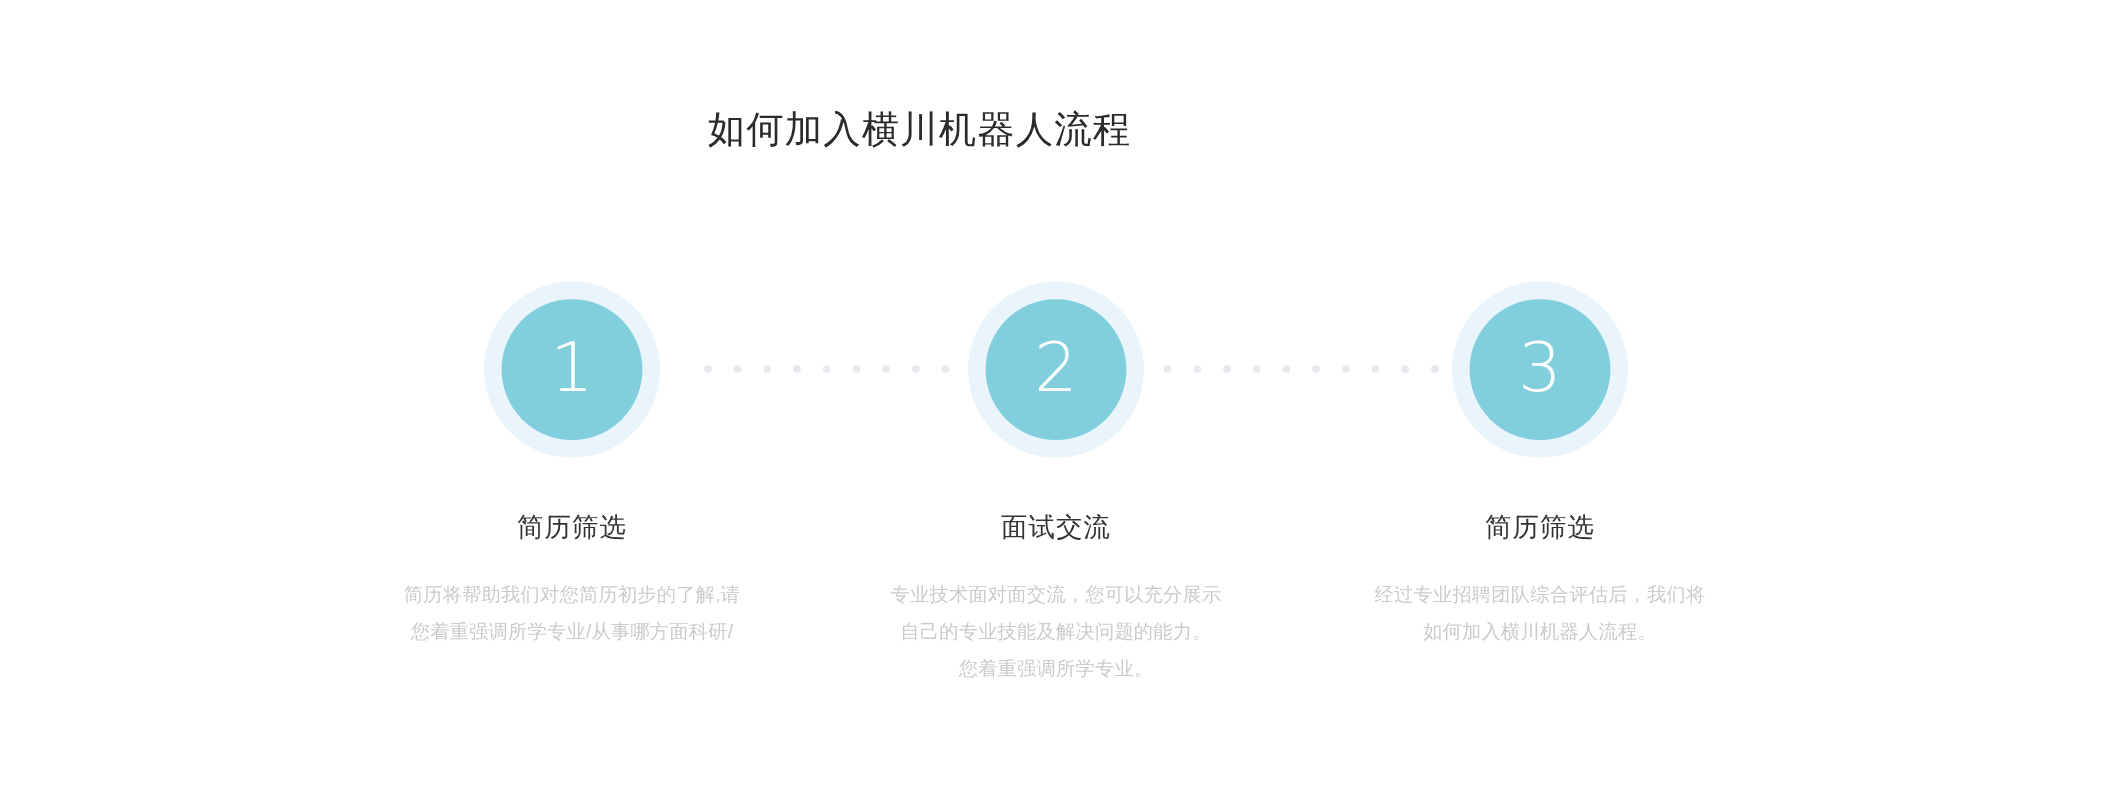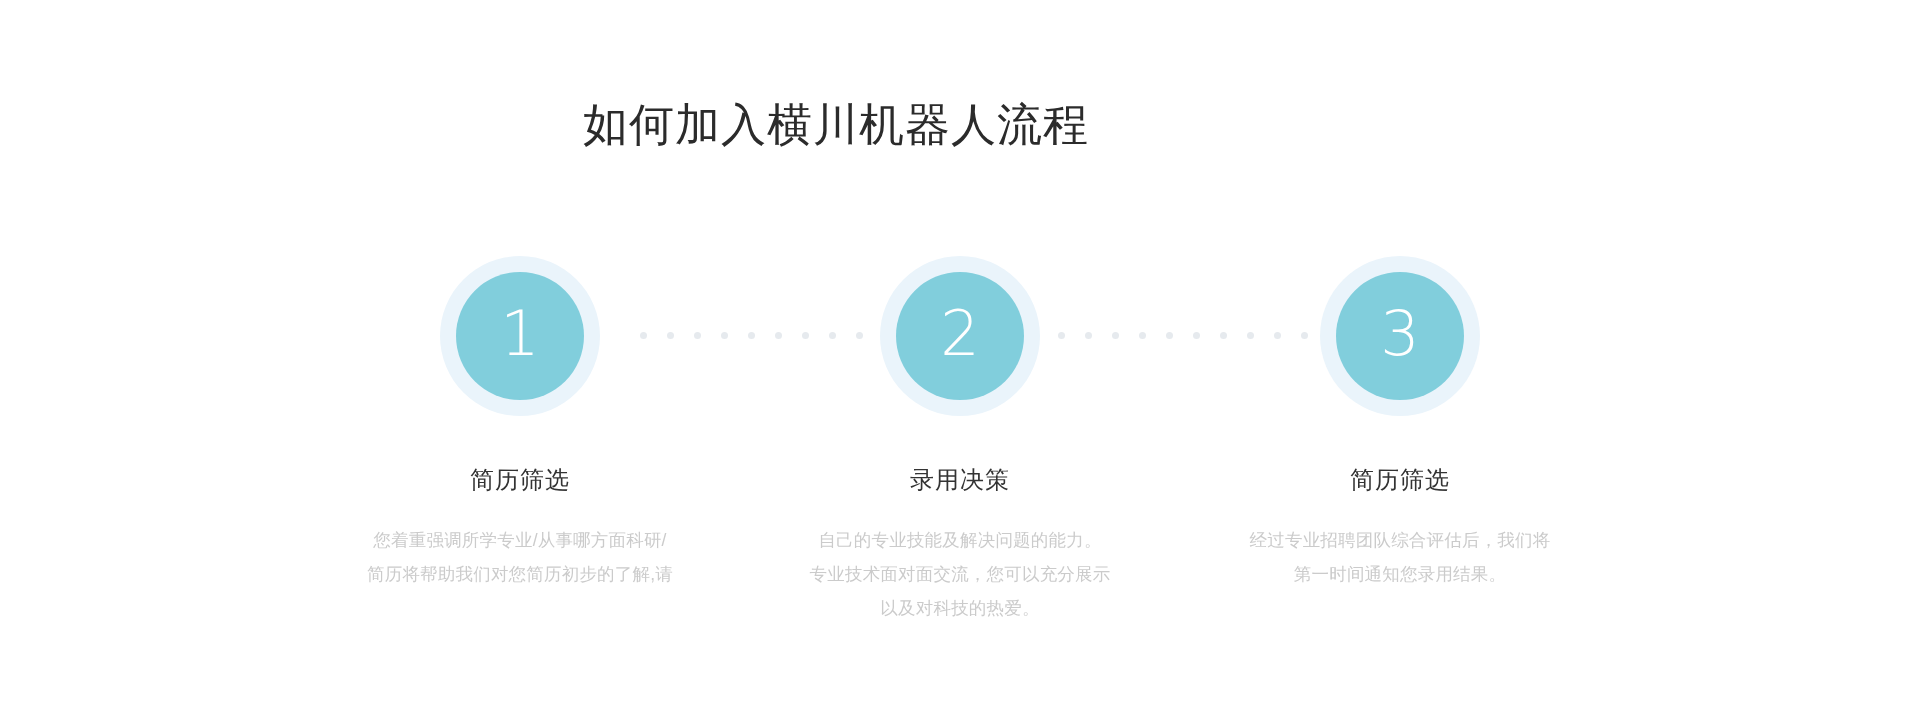--- a/index.html
+++ b/index.html
@@ -22,21 +22,21 @@
     background: #ffffff;
   }
 
   
   .section-title {
     position: absolute;
     top: 98px;
     left: 0;
     width: 1672px;
     text-align: center;
-    font-size: 45px;
+    font-size: 34px;
     line-height: 1.2;
     font-weight: 500;
     color: #2b2b2b;
     letter-spacing: 1px;
     white-space: nowrap;
   }
 
   
   .steps {
     position: absolute;
@@ -169,46 +169,46 @@
   <div class="steps">
 
     <div class="step">
       <div class="step-badge" style="background: rgb(234, 244, 251);">
         <div class="step-badge-inner" style="background: rgb(129, 206, 220);">
           <span class="step-number" style="color: rgb(255, 255, 255);">1</span>
         </div>
       </div>
       <div class="step-title" style="color: rgb(51, 51, 51);">简历筛选</div>
       <div class="step-desc" style="color: rgb(203, 203, 203);">
+        <div>简历将帮助我们对您简历初步的了解,请</div>
         <div>您着重强调所学专业/从事哪方面科研/</div>
-        <div>简历将帮助我们对您简历初步的了解,请</div>
       </div>
     </div>
 
     <div class="step">
       <div class="step-badge" style="background: rgb(234, 244, 251);">
         <div class="step-badge-inner" style="background: rgb(129, 206, 220);">
           <span class="step-number" style="color: rgb(255, 255, 255);">2</span>
         </div>
       </div>
-      <div class="step-title" style="color: rgb(51, 51, 51);">录用决策</div>
+      <div class="step-title" style="color: rgb(51, 51, 51);">面试交流</div>
       <div class="step-desc" style="color: rgb(203, 203, 203);">
+        <div>专业技术面对面交流，您可以充分展示</div>
         <div>自己的专业技能及解决问题的能力。</div>
-        <div>专业技术面对面交流，您可以充分展示</div>
-        <div>以及对科技的热爱。</div>
+        <div>您着重强调所学专业。</div>
       </div>
     </div>
 
     <div class="step">
       <div class="step-badge" style="background: rgb(234, 244, 251);">
         <div class="step-badge-inner" style="background: rgb(129, 206, 220);">
           <span class="step-number" style="color: rgb(255, 255, 255);">3</span>
         </div>
       </div>
       <div class="step-title" style="color: rgb(51, 51, 51);">简历筛选</div>
       <div class="step-desc" style="color: rgb(203, 203, 203);">
         <div>经过专业招聘团队综合评估后，我们将</div>
-        <div>第一时间通知您录用结果。</div>
+        <div>如何加入横川机器人流程。</div>
       </div>
     </div>
 
   </div>
 </div>
 
 </body></html>

